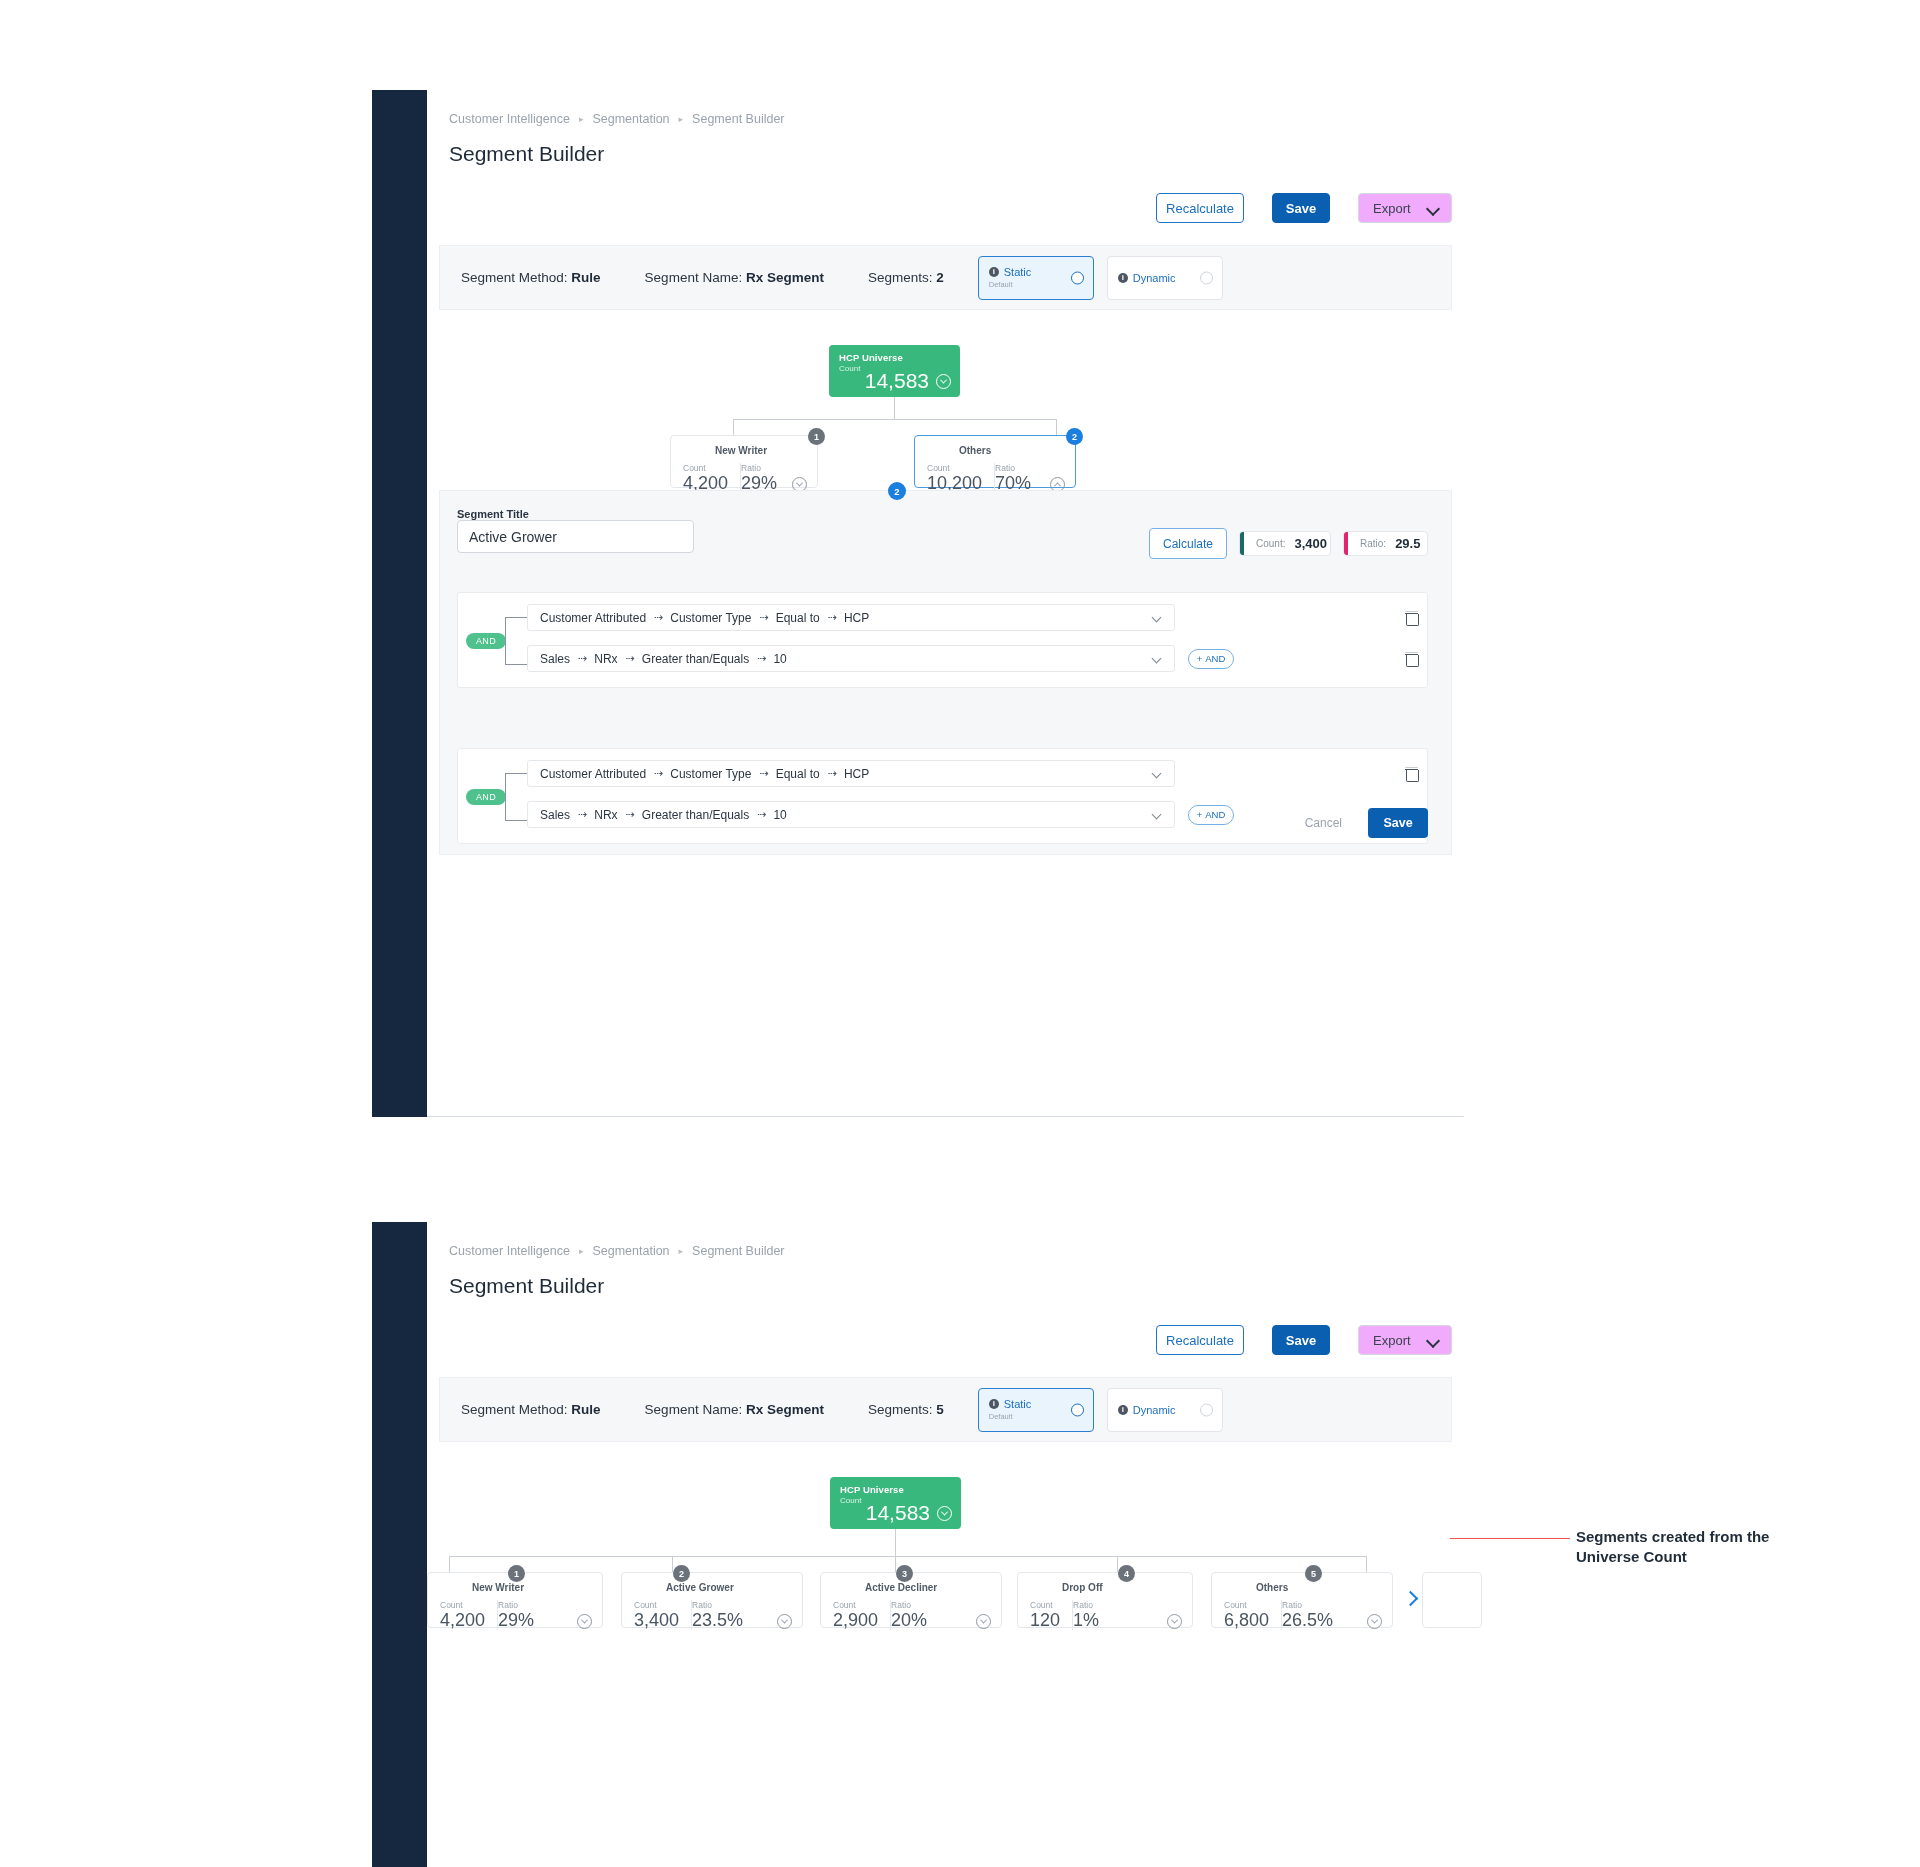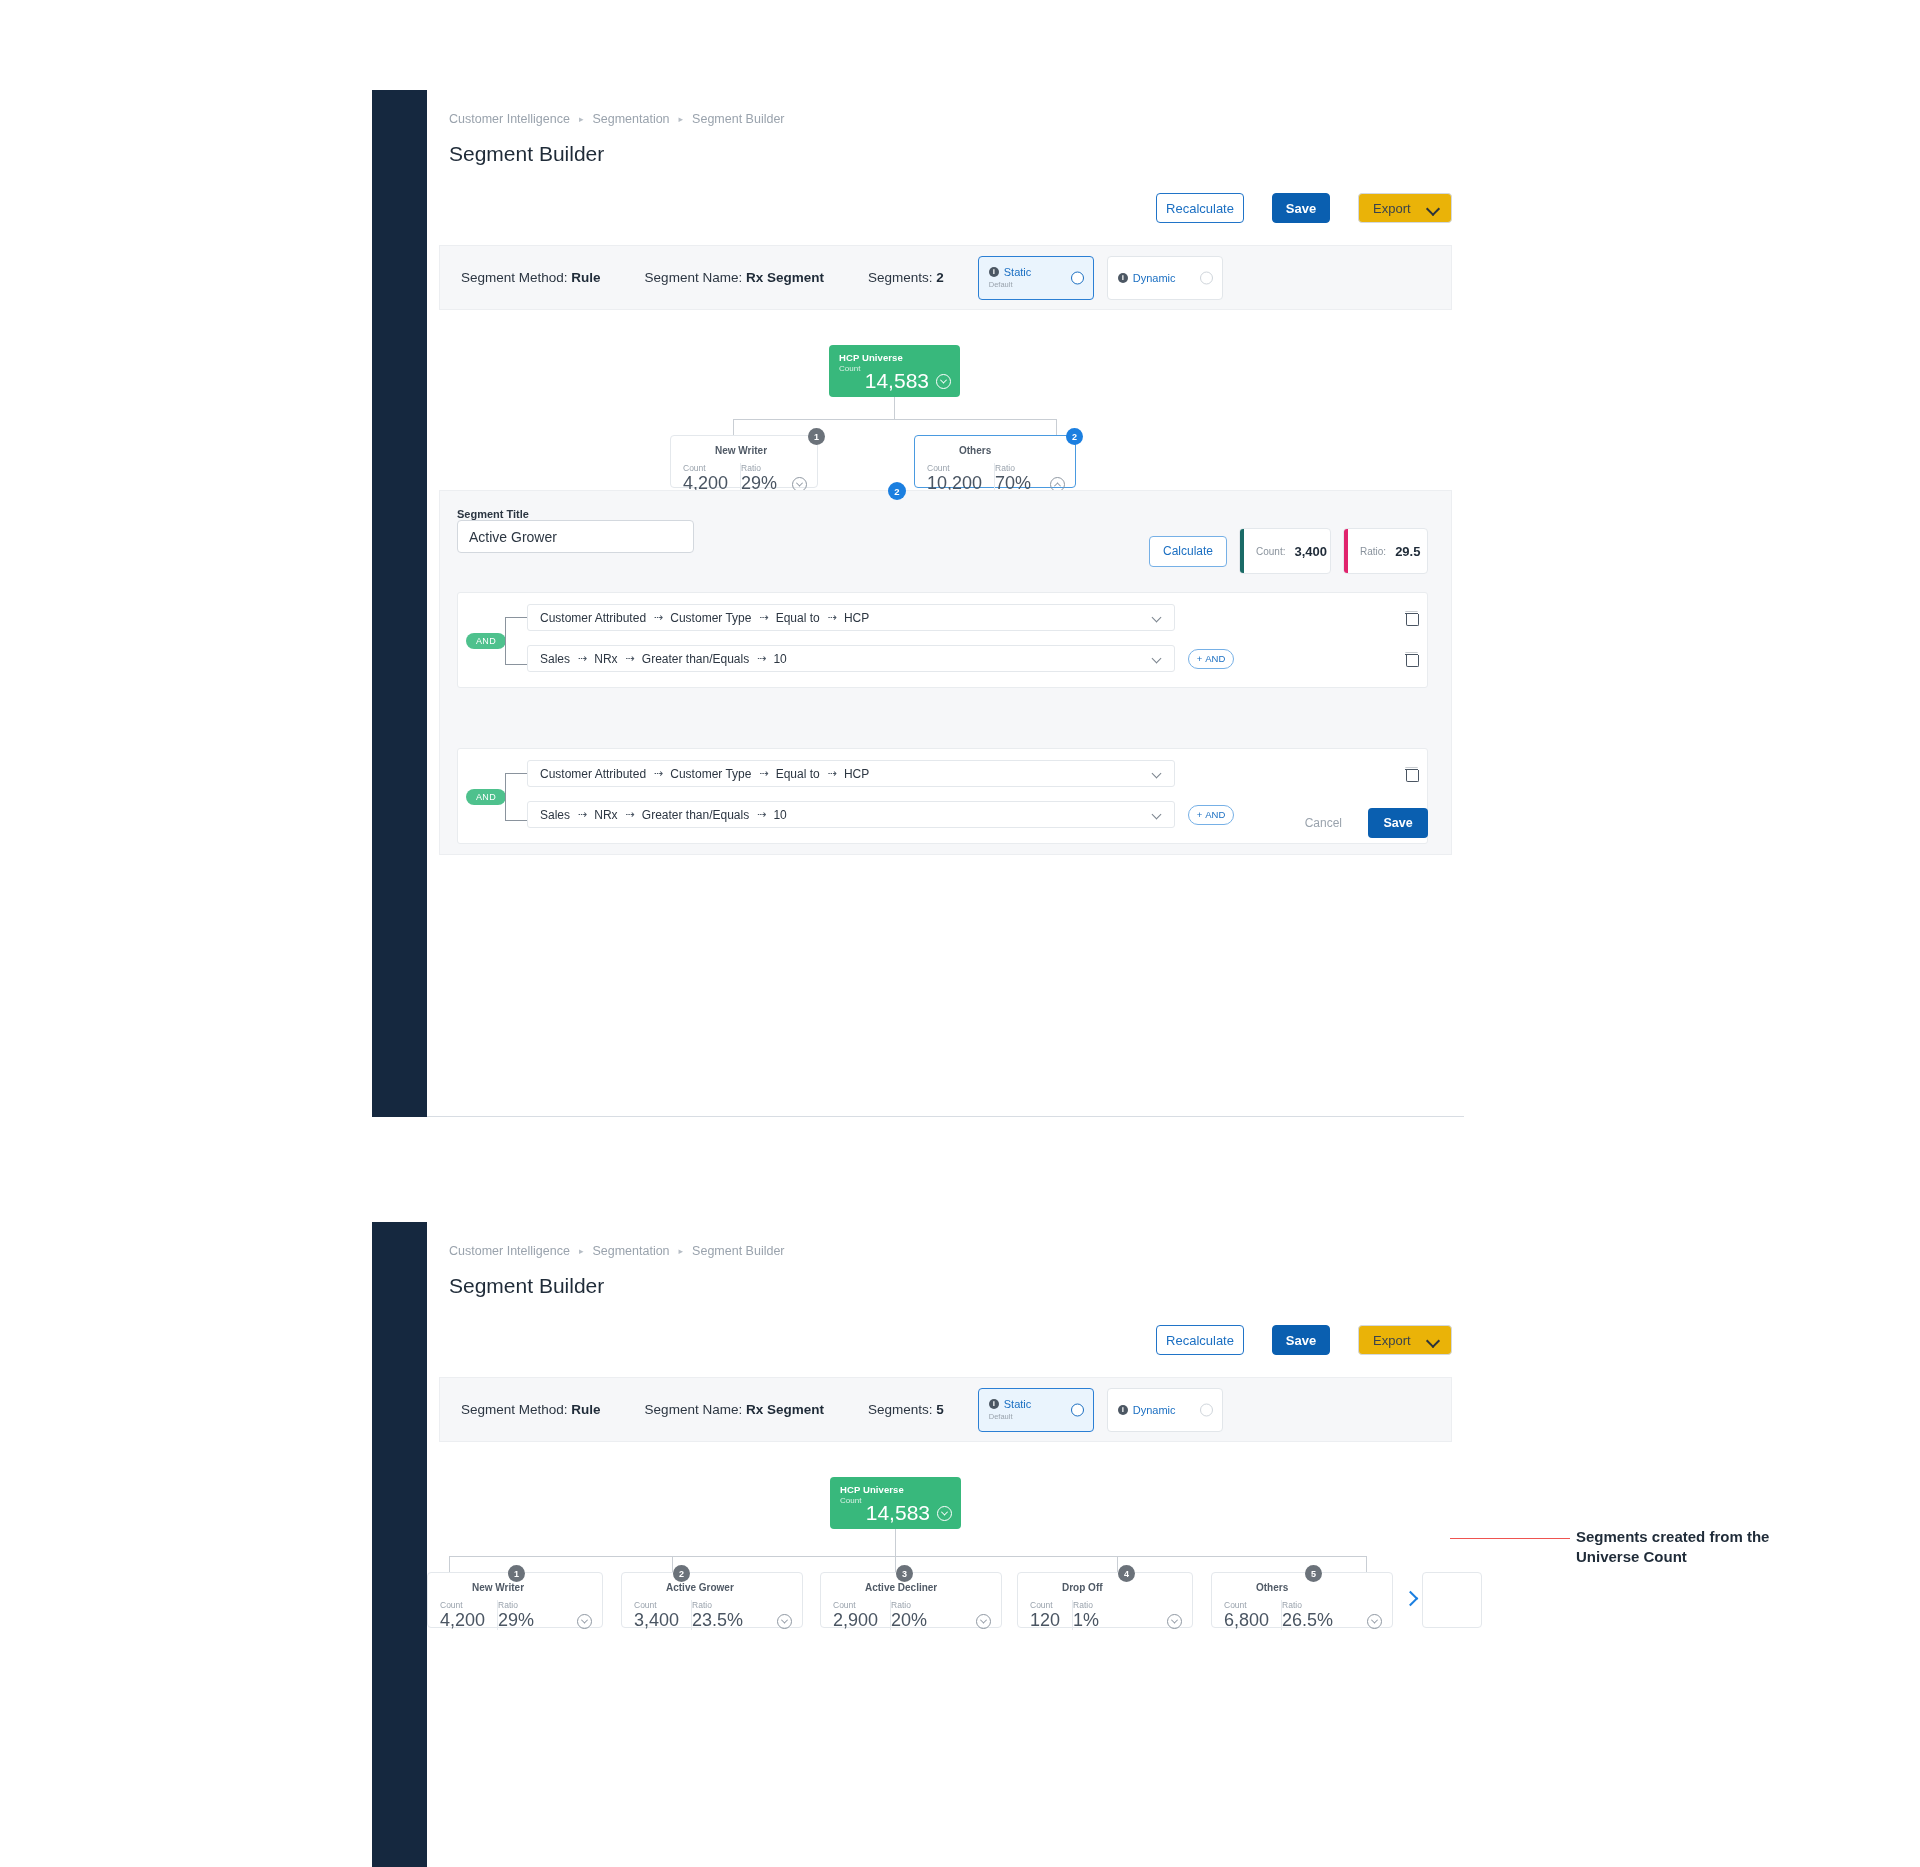--- a/index.html
+++ b/index.html
@@ -30,21 +30,21 @@
   .btn { font-family: "Liberation Sans", sans-serif; font-size: 13px; border-radius: 4px; cursor: pointer; }
   .btn-outline {
     background: #fff; border: 1px solid #2074c8; color: #1b6fc2;
     width: 88px; height: 30px;
   }
   .btn-primary {
     background: #0a5fb0; border: 1px solid #0a5fb0; color: #fff;
     width: 58px; height: 30px; font-weight: 600;
   }
   .btn-export {
-    background: #eab308; border: 1px solid #d3d8de; color: #3a434d;
+    background: #f0abfc; border: 1px solid #d3d8de; color: #3a434d;
     width: 94px; height: 30px; display: flex; align-items: center;
     justify-content: space-between; padding: 0 11px 0 14px;
   }
   .chev-dn { width: 13px; height: 8px; position: relative; }
   .chev-dn::before {
     content: ""; position: absolute; left: 1px; top: 0;
     width: 8px; height: 8px; border-right: 2px solid #2b333c; border-bottom: 2px solid #2b333c;
     transform: rotate(45deg);
   }
 
@@ -123,21 +123,21 @@
   .seg-title-lbl { font-size: 11px; font-weight: 700; color: #2c3642; }
   .seg-title-input {
     width: 237px; height: 33px; border: 1px solid #d3d8de; border-radius: 4px; background: #fff;
     font-size: 14px; color: #2c3642; padding: 0 11px; font-family: "Liberation Sans", sans-serif;
   }
   .calc-btn {
     width: 78px; height: 31px; background: #fff; border: 1px solid #76b0e6; border-radius: 4px;
     color: #1b6fc2; font-size: 12px; cursor: pointer; font-family: "Liberation Sans", sans-serif;
   }
   .stat-chip {
-    height: 46px; background: #fff; border: 1px solid #e4e8ec; border-radius: 4px;
+    height: 25px; background: #fff; border: 1px solid #e4e8ec; border-radius: 4px;
     display: flex; align-items: center; padding-right: 16px; position: relative; overflow: hidden;
   }
   .stat-chip .bar { width: 4px; height: 100%; flex: 0 0 auto; }
   .stat-chip .k { font-size: 10px; color: #8a939d; margin-left: 12px; }
   .stat-chip .v { font-size: 13px; color: #1f2b38; font-weight: 700; margin-left: 9px; }
 
   .rule-group { background: #fff; border: 1px solid #e9ecef; border-radius: 3px; position: relative; }
   .and-pill {
     position: absolute; width: 40px; height: 16px; border-radius: 9px; background: #4ec18d;
     color: #fff; font-size: 9px; display: flex; align-items: center; justify-content: center;

